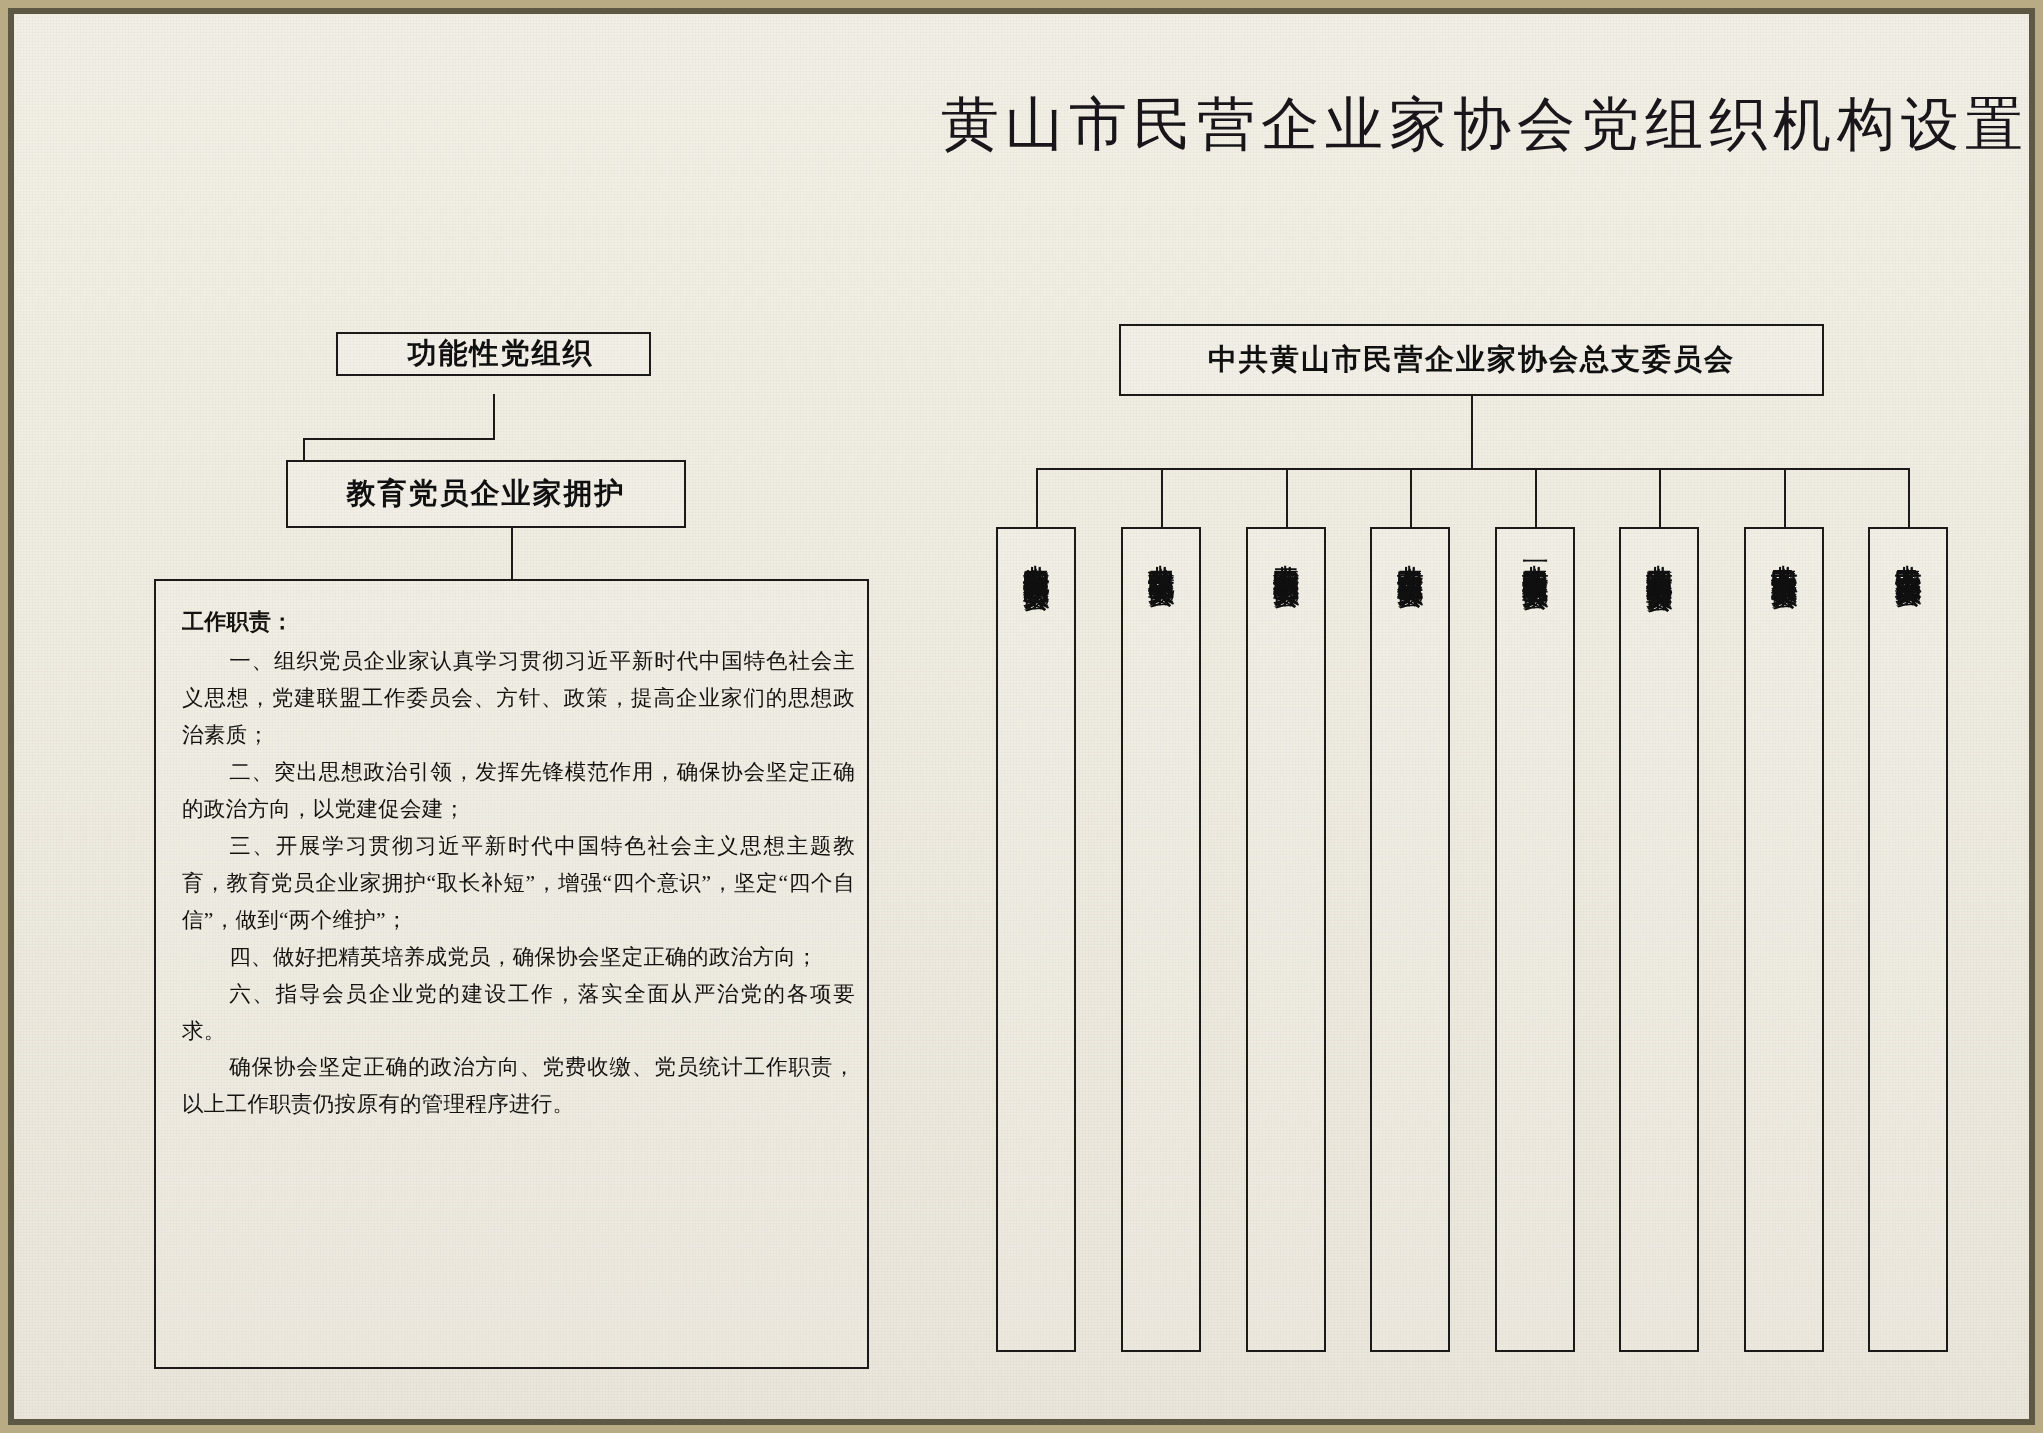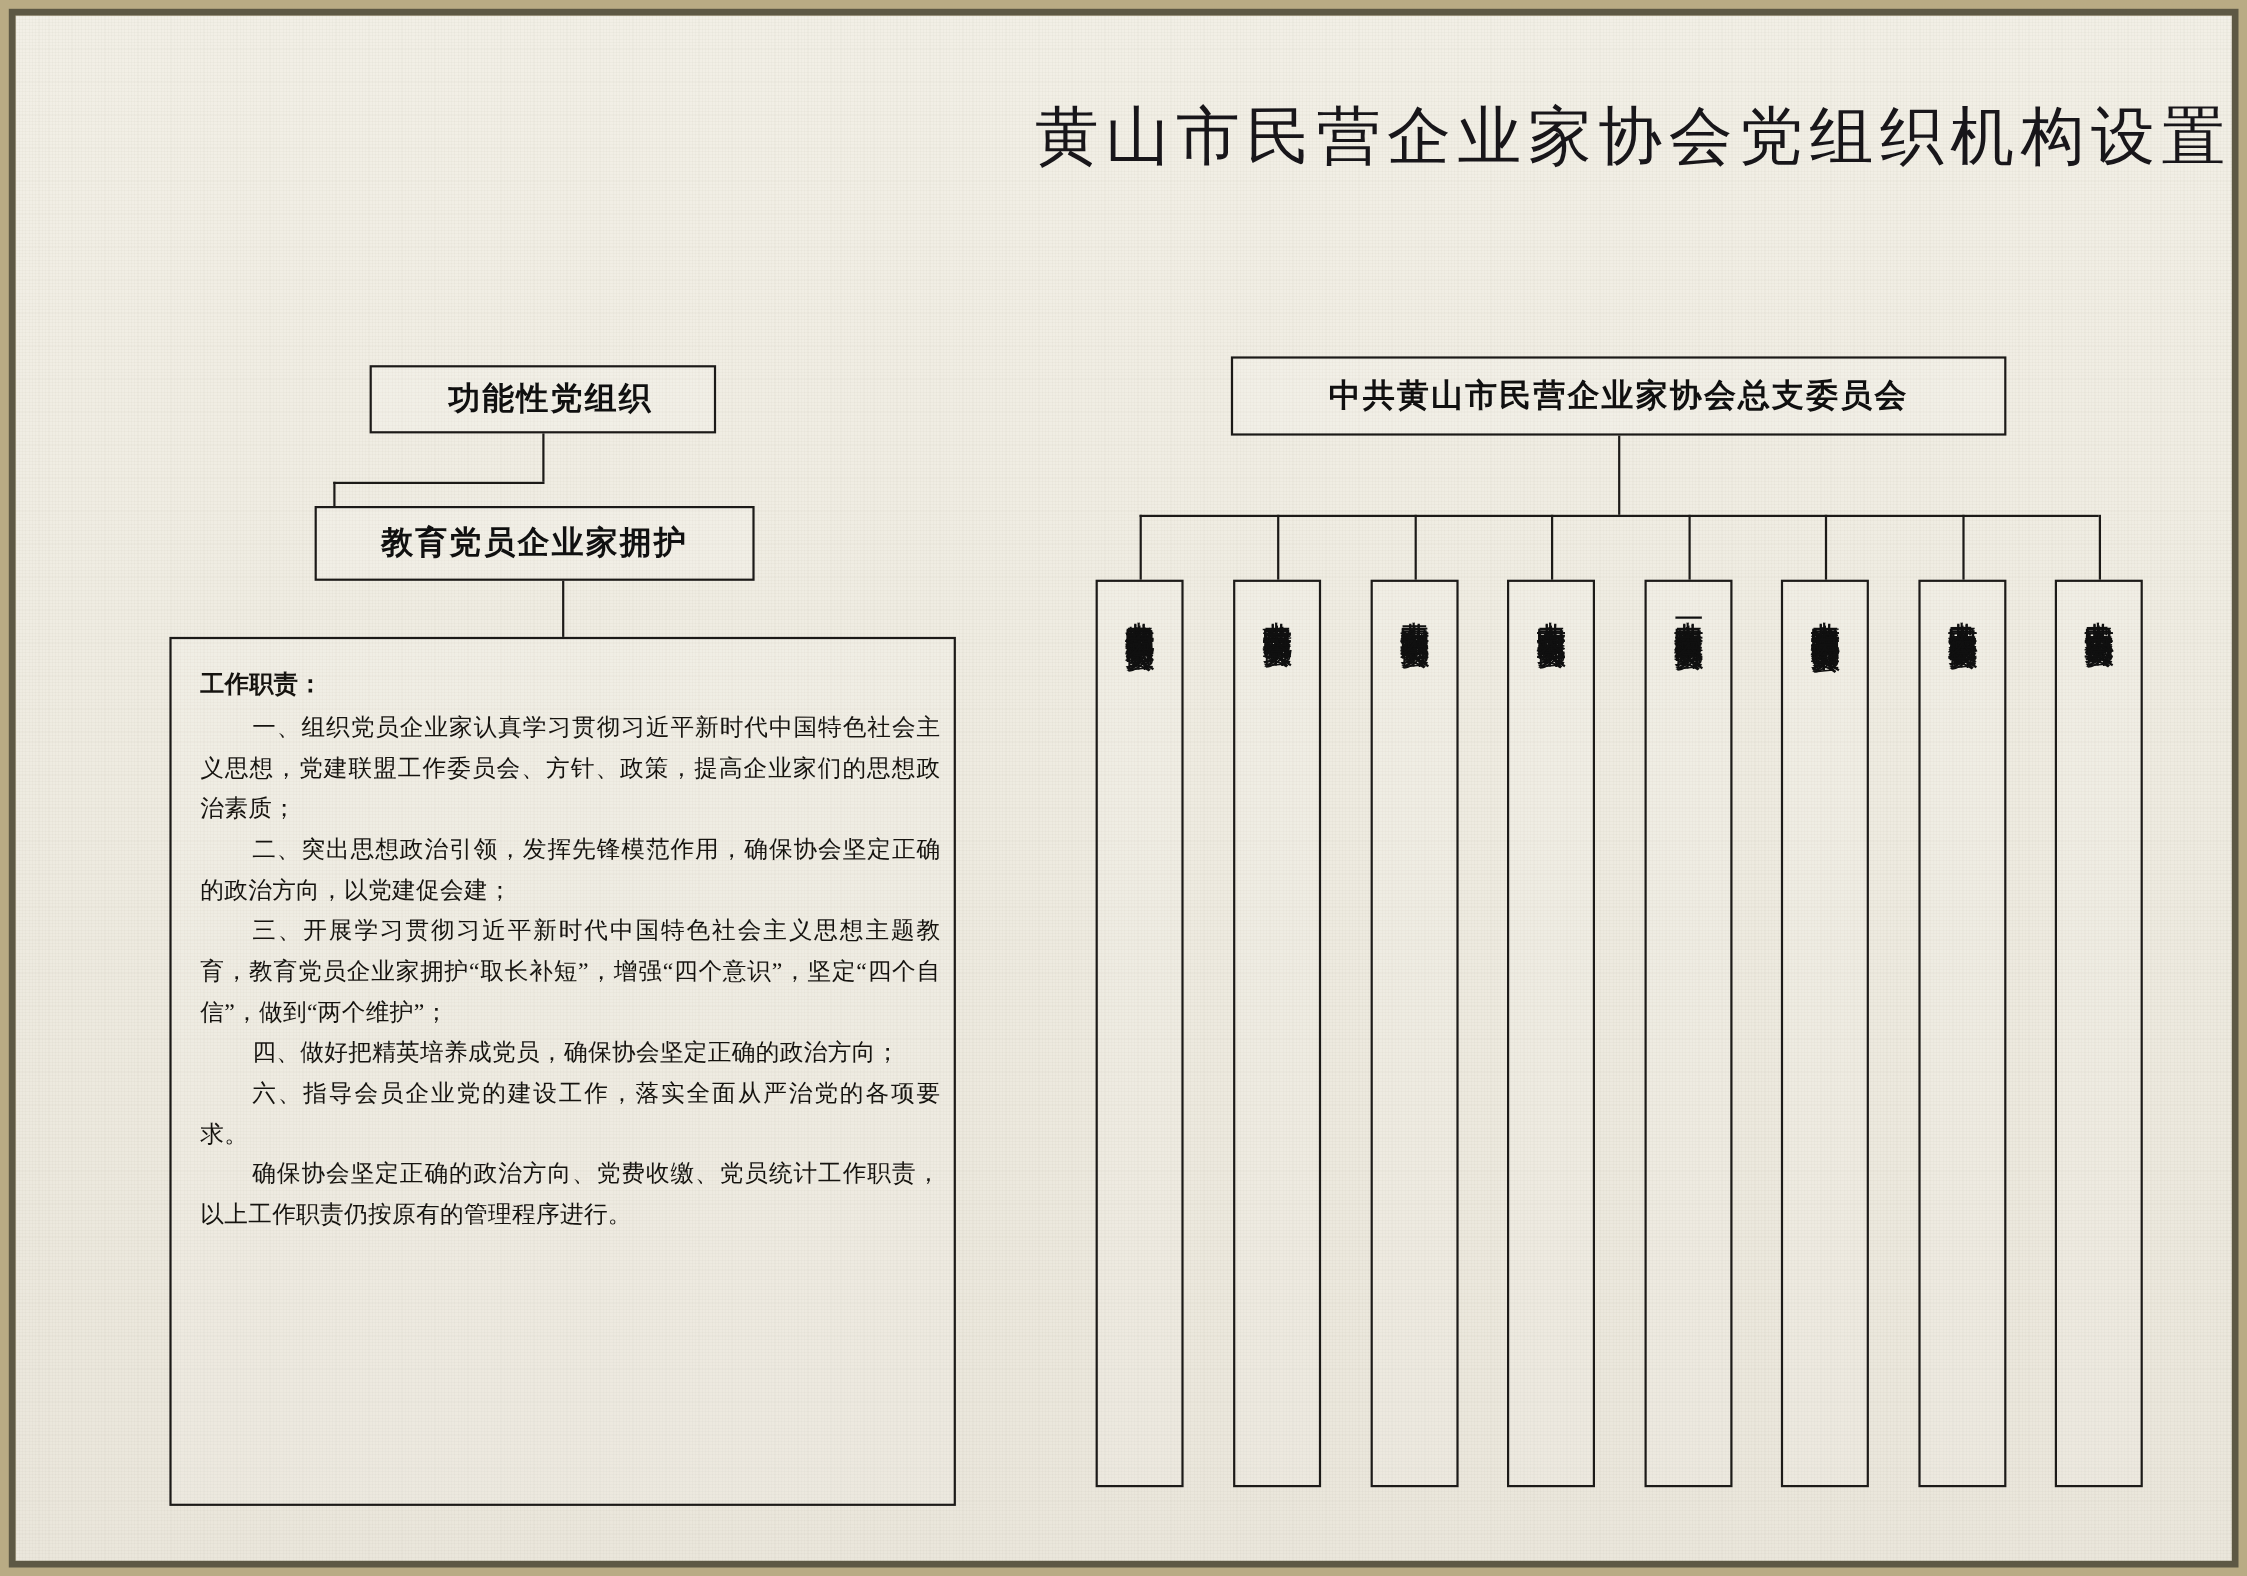--- a/index.html
+++ b/index.html
@@ -63,21 +63,21 @@
   }
 
   .hdr {
     font-weight: bold;
     font-size: 29px;
     letter-spacing: 2px;
   }
 
   
   #box-function {
-    left: 322px;  top: 318px;  width: 315px; height: 62px; padding-left: 14px;
+    left: 322px;  top: 318px;  width: 315px; height: 44px; padding-left: 14px;
   }
   #box-alliance {
     left: 272px;  top: 446px;  width: 400px; height: 68px;
   }
   #box-duties {
     left: 140px;  top: 565px;  width: 715px; height: 790px;
     align-items: flex-start; justify-content: flex-start;
     padding: 22px 12px 16px 26px;
     background: rgba(255,255,255,0.10);
   }

